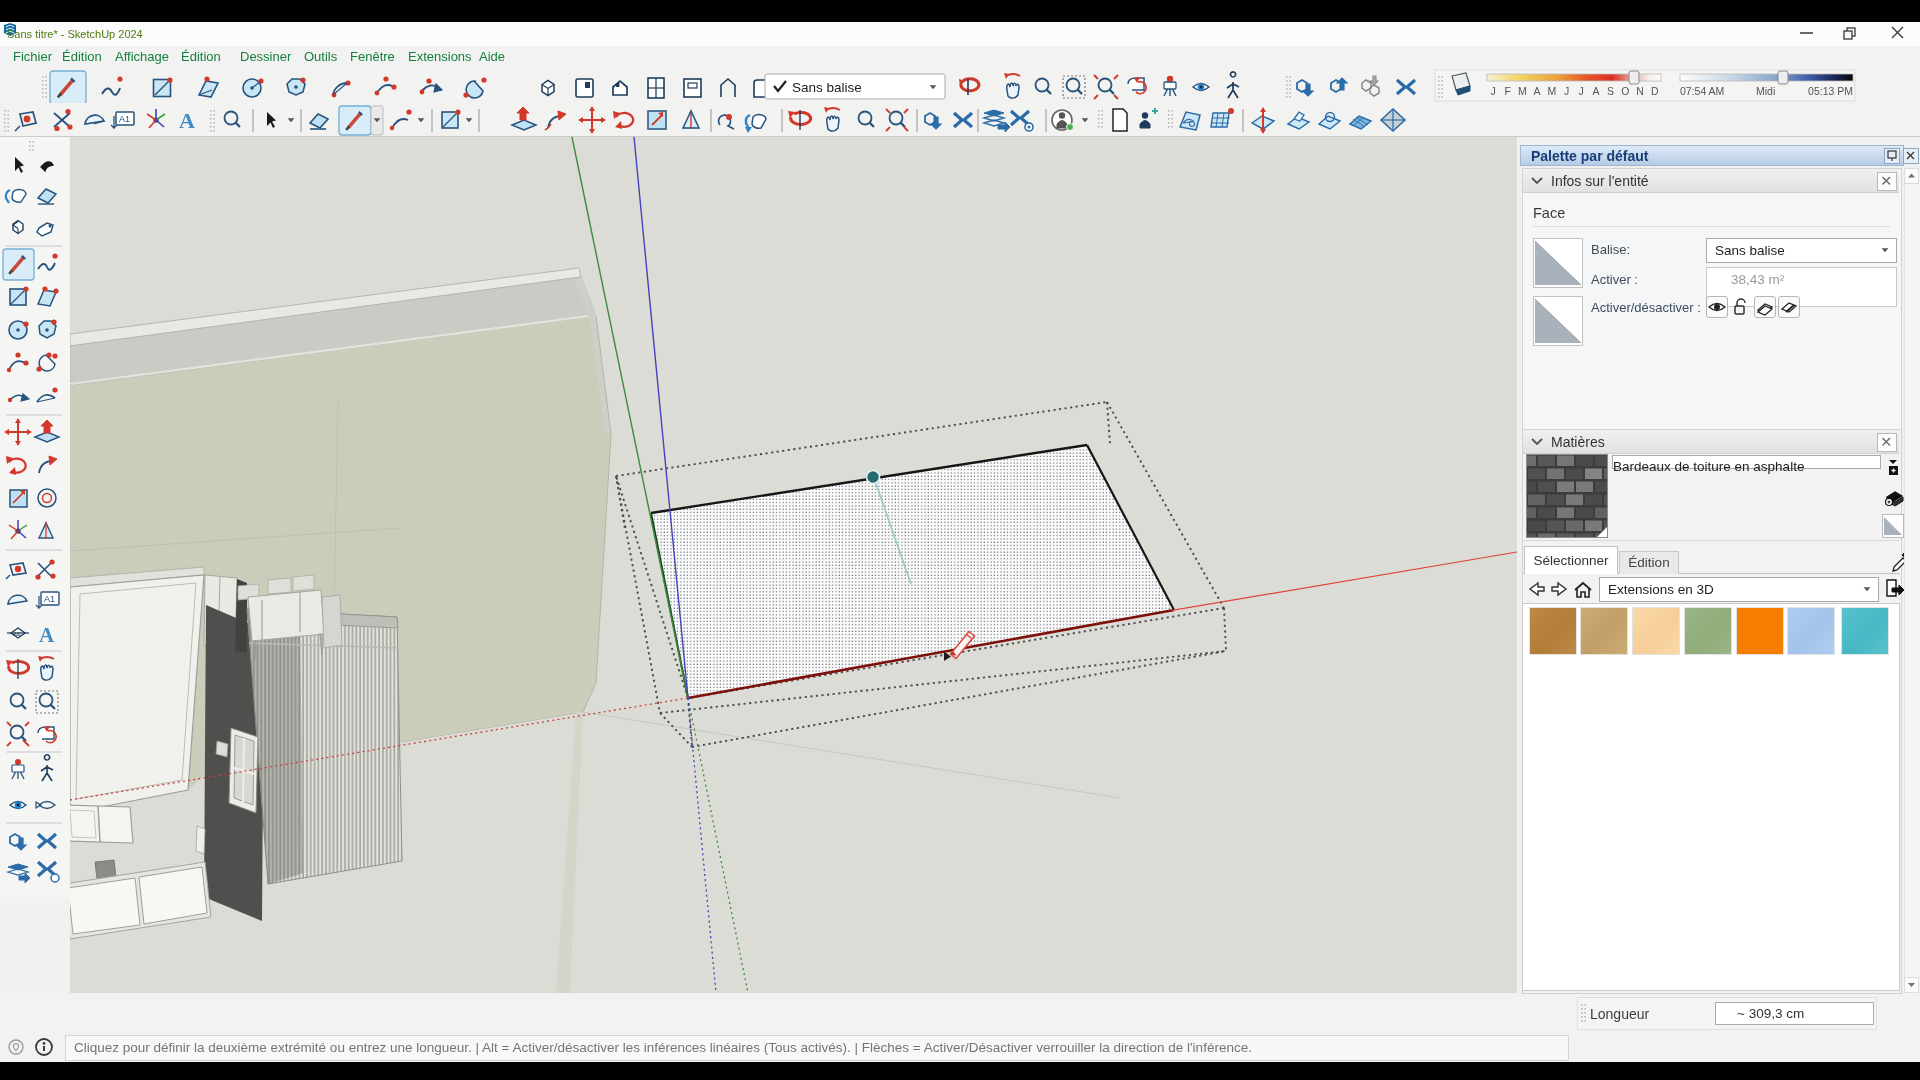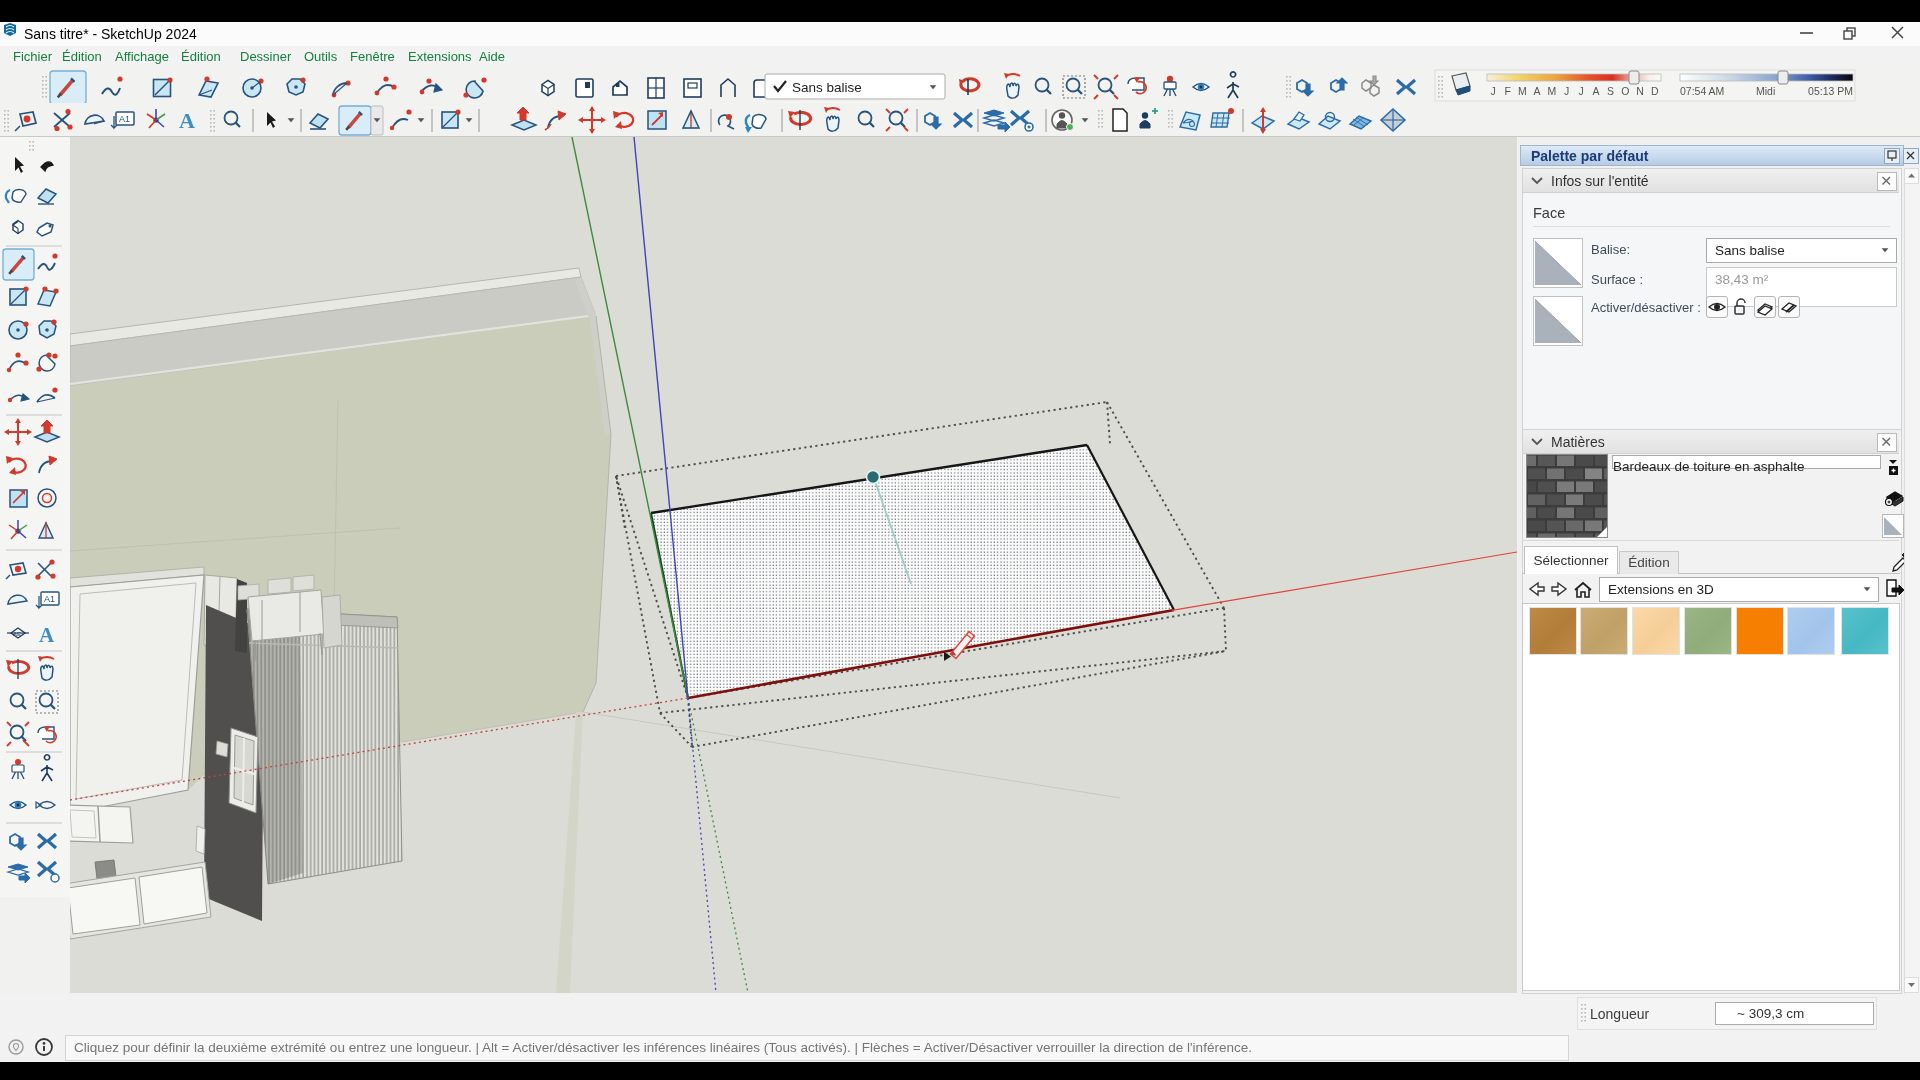--- a/index.html
+++ b/index.html
@@ -4,21 +4,21 @@
 body{width:1920px;height:1080px;overflow:hidden;position:relative;font-family:"Liberation Sans",sans-serif;background:#F1F1F0}
 .abs{position:absolute}
 .mi{position:absolute;top:0;height:22px;line-height:22px;font-size:13px;color:#15803d}
 </style></head><body>
 <div class="abs" style="left:0;top:0;width:1920px;height:22px;background:#000"></div>
 <div class="abs" style="left:0;top:22px;width:1920px;height:24px;background:#FBFBFB"></div>
 <svg class="abs" style="left:0px;top:0px" width="1920" height="46" viewBox="0 0 1920 46">
     <polygon points="4,25 10,23 16,25 16,33 10,36 4,33" fill="#1068A0" stroke="none" stroke-width="1"></polygon>
     <path d="M 6 27 q 4 -3 8 0 M 6 30 q 4 -3 8 0 M 6 33 q 4 -3 8 0" stroke="#E8F4FA" stroke-width="1.2" fill="none"></path>
   </svg>
-<div class="abs" style="left:24px;top:23px;height:22px;line-height:22px;font-size:14px;color:#000000">Sans titre* - SketchUp 2024</div>
+<div class="abs" style="left:7px;top:23px;height:22px;line-height:22px;font-size:11px;color:#4d7c0f">Sans titre* - SketchUp 2024</div>
 <svg class="abs" style="left:0px;top:0px" width="1920" height="46" viewBox="0 0 1920 46">
     <line x1="1800" y1="33" x2="1813" y2="33" stroke="#444" stroke-width="1.6"></line>
     <rect x="1847" y="28" width="8" height="8" fill="none" stroke="#444" stroke-width="1.4"></rect>
     <rect x="1844" y="31" width="8" height="8" fill="#FBFBFB" stroke="#444" stroke-width="1.4"></rect>
     <line x1="1892" y1="27" x2="1903" y2="38" stroke="#444" stroke-width="1.5"></line>
     <line x1="1903" y1="27" x2="1892" y2="38" stroke="#444" stroke-width="1.5"></line>
   </svg>
 <div class="abs" style="left:0;top:46px;width:1920px;height:22px;background:#F2F2F2"></div>
 <div class="abs" style="left:0;top:46px;width:1920px;height:22px">
 <span class="mi" style="left:13px">Fichier</span>
@@ -641,22 +641,22 @@
 <svg class="abs" style="left:1533px;top:296px" width="50" height="50" viewBox="0 0 50 50">
     <rect x="0.5" y="0.5" width="49" height="49" fill="#FFF" stroke="#C2C2C2"></rect>
     <polygon points="2,3 2,47 48,47" fill="#A9B2BA" stroke="none" stroke-width="1"></polygon>
     <line x1="2" y1="3" x2="48" y2="47" stroke="#98A2AA" stroke-width="1"></line>
   </svg>
 <div class="abs" style="left:1591px;top:242px;font-size:13px;color:#3E4C5A">Balise:</div>
 <div class="abs" style="left:1706px;top:238px;width:191px;height:25px;background:#FFF;border:1px solid #A9A9A9;box-sizing:border-box;font-size:13.5px;color:#222;line-height:23px;padding-left:8px">Sans balise</div>
 <svg class="abs" style="left:1878px;top:244px" width="14" height="14" viewBox="0 0 14 14">
     <polygon points="3.6,4.2 10.4,4.2 7,8.2" fill="#555" stroke="none" stroke-width="1"></polygon>
   </svg>
-<div class="abs" style="left:1591px;top:272px;font-size:13px;color:#3E4C5A">Surface :</div>
-<div class="abs" style="left:1706px;top:267px;width:191px;height:40px;background:#FFF;border:1px solid #C9C9C9;box-sizing:border-box;font-size:13.5px;color:#9A9A9A;line-height:23px;padding-left:8px">38,43 m²</div>
+<div class="abs" style="left:1591px;top:272px;font-size:13px;color:#3E4C5A">Activer :</div>
+<div class="abs" style="left:1706px;top:267px;width:191px;height:40px;background:#FFF;border:1px solid #C9C9C9;box-sizing:border-box;font-size:13.5px;color:#9A9A9A;line-height:23px;padding-left:24px">38,43 m²</div>
 <div class="abs" style="left:1591px;top:300px;font-size:13px;color:#3E4C5A">Activer/désactiver :</div>
 <div class="abs" style="left:1706px;top:296px;width:22px;height:22px;background:#FAFAFA;border:1px solid #B5B5B5;border-radius:3px;box-sizing:border-box"></div>
 <svg class="abs" style="left:1706px;top:296px" width="22" height="22" viewBox="0 0 22 22">
     <path d="M 3 11 q 8 -7 16 0 q -8 7 -16 0 z" stroke="#222" stroke-width="1.3" fill="none"></path>
     <circle cx="11" cy="11" r="3" fill="#222"></circle>
   </svg>
 <div class="abs" style="left:1730px;top:296px;width:22px;height:22px;box-sizing:border-box"></div>
 <svg class="abs" style="left:1730px;top:296px" width="22" height="22" viewBox="0 0 22 22">
     <path d="M 7 10 l 0 -3 a 4 4 0 0 1 8 0" stroke="#333" stroke-width="1.5" fill="none"></path>
     <rect x="5" y="10" width="9" height="8" rx="1" fill="none" stroke="#333" stroke-width="1.5"></rect>

